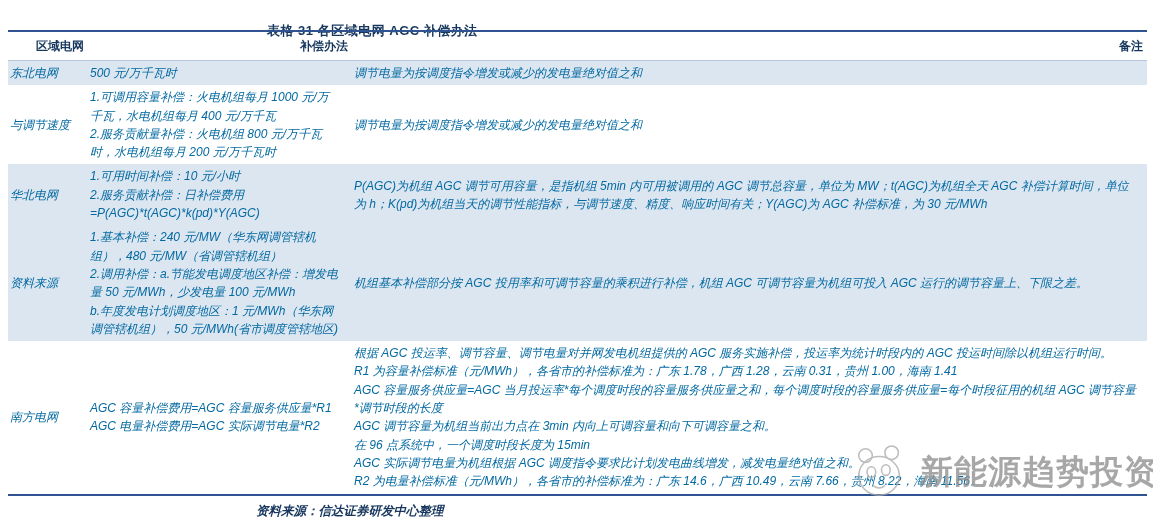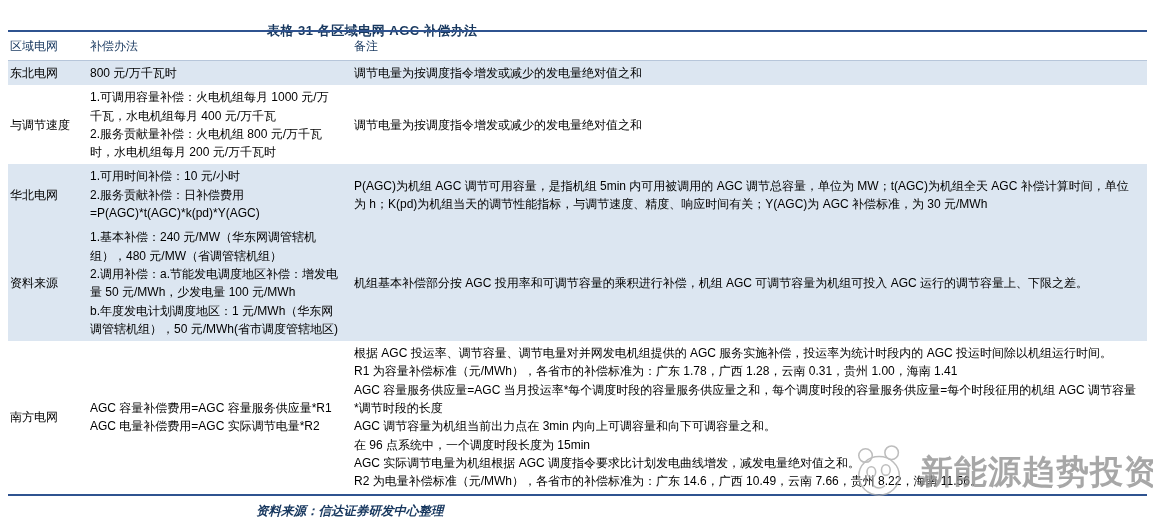--- a/index.html
+++ b/index.html
@@ -15,27 +15,27 @@
   }
   .table-wrap{position:absolute;top:30px;left:8px;width:1139px;}
   table.agc{
     width:100%;border-collapse:collapse;
     border-top:2px solid #2f5390;border-bottom:2px solid #2f5390;
     table-layout:fixed;
   }
   col.c1{width:80px}
   col.c2{width:264px}
   thead th{
-    text-align:left;font-size:12px;font-weight:normal;color:#17375e;
+    text-align:right;font-size:12px;font-weight:bold;color:#17375e;
     padding:6px 4px 5px 2px;border-bottom:1px solid #b7c6da;
     vertical-align:middle;
   }
   td{
-    font-size:12px;color:#000000;line-height:18.3px;
-    padding:3px 8px 3px 2px;vertical-align:middle;
+    font-size:12px;color:#0369a1;line-height:18.3px;
+    padding:3px 8px 3px 2px;vertical-align:middle;font-style:italic;
   }
   td p{margin:0;}
   tr.stripe{background:#dce6f1;}
   td.c-region{padding-left:2px;}
   td.c-comp{padding-right:14px;}
   .src-line{
     position:absolute;top:503px;left:256px;
     font-family:"Liberation Serif","DejaVu Serif",serif;
     font-size:12.5px;font-style:italic;font-weight:bold;color:#17375e;
   }
@@ -68,21 +68,21 @@
         <th>补偿办法</th>
         <th>备注</th>
       </tr>
     </thead>
     <tbody>
         <tr class="stripe">
           <td class="c-region">
             <p>东北电网</p>
           </td>
           <td class="c-comp">
-            <p>800 元/万千瓦时</p>
+            <p>500 元/万千瓦时</p>
           </td>
           <td class="c-remark">
             <p>调节电量为按调度指令增发或减少的发电量绝对值之和</p>
           </td>
         </tr>
         <tr>
           <td class="c-region">
             <p>与调节速度</p>
           </td>
           <td class="c-comp">

